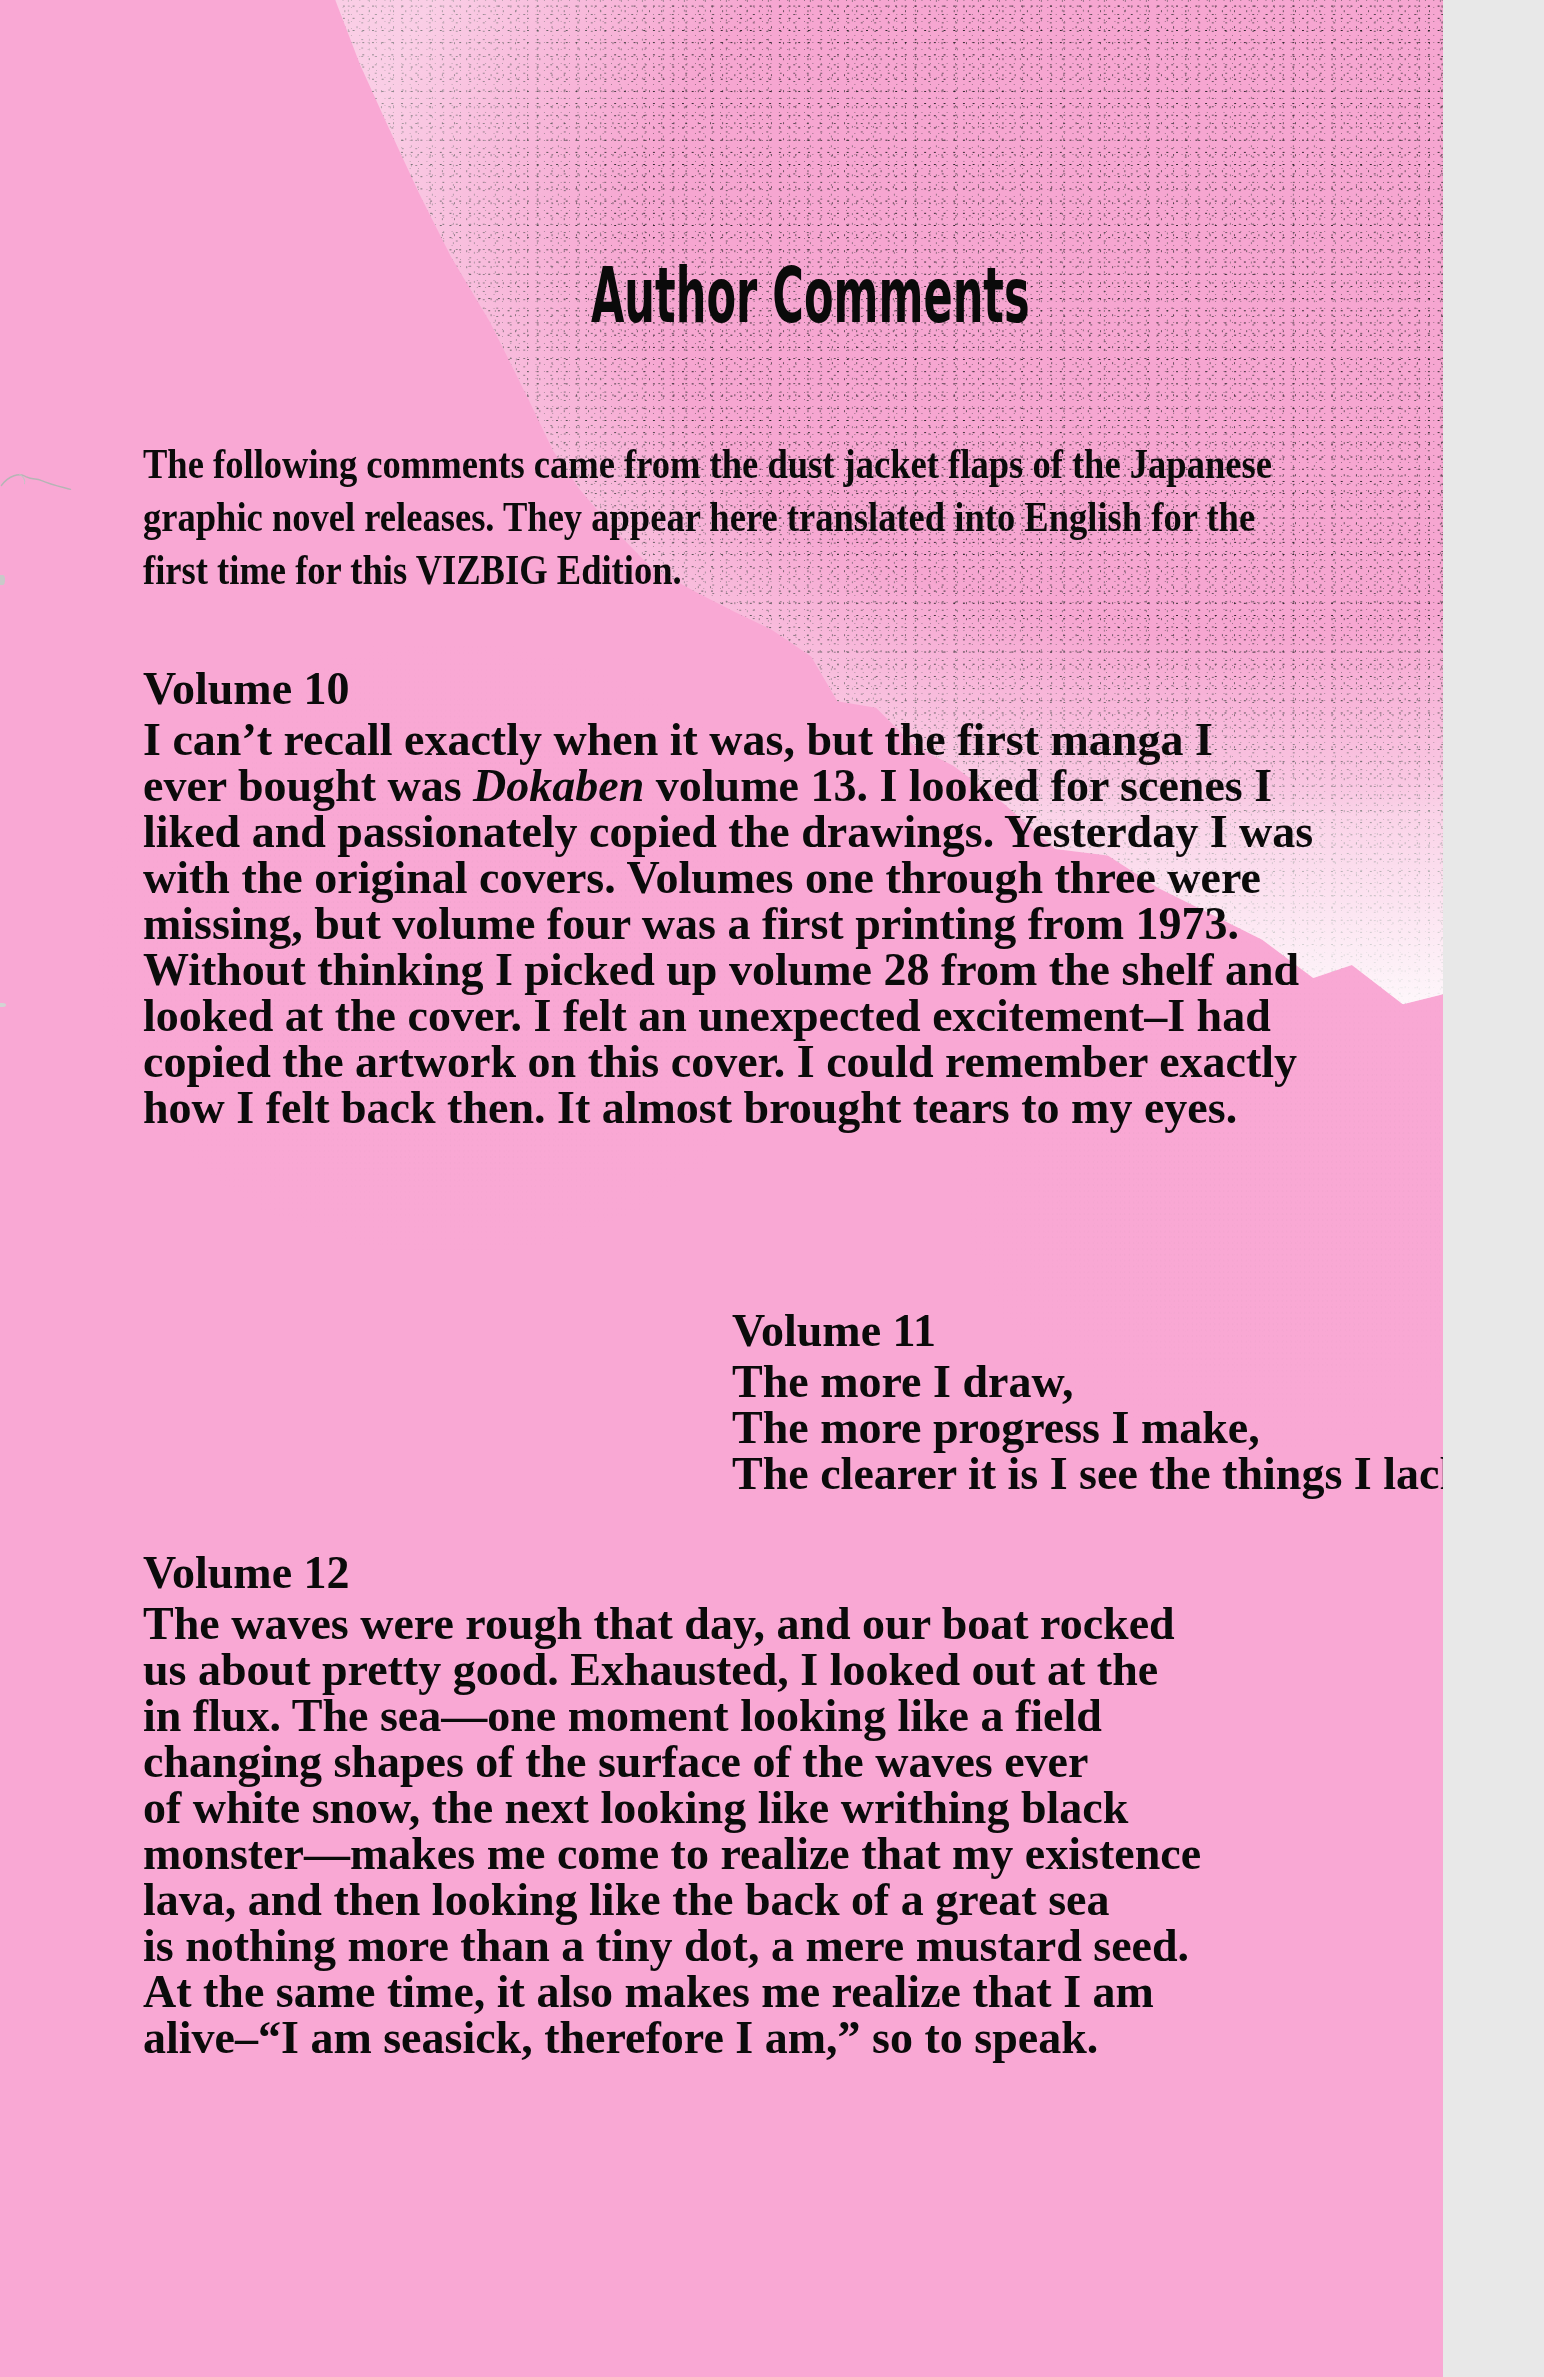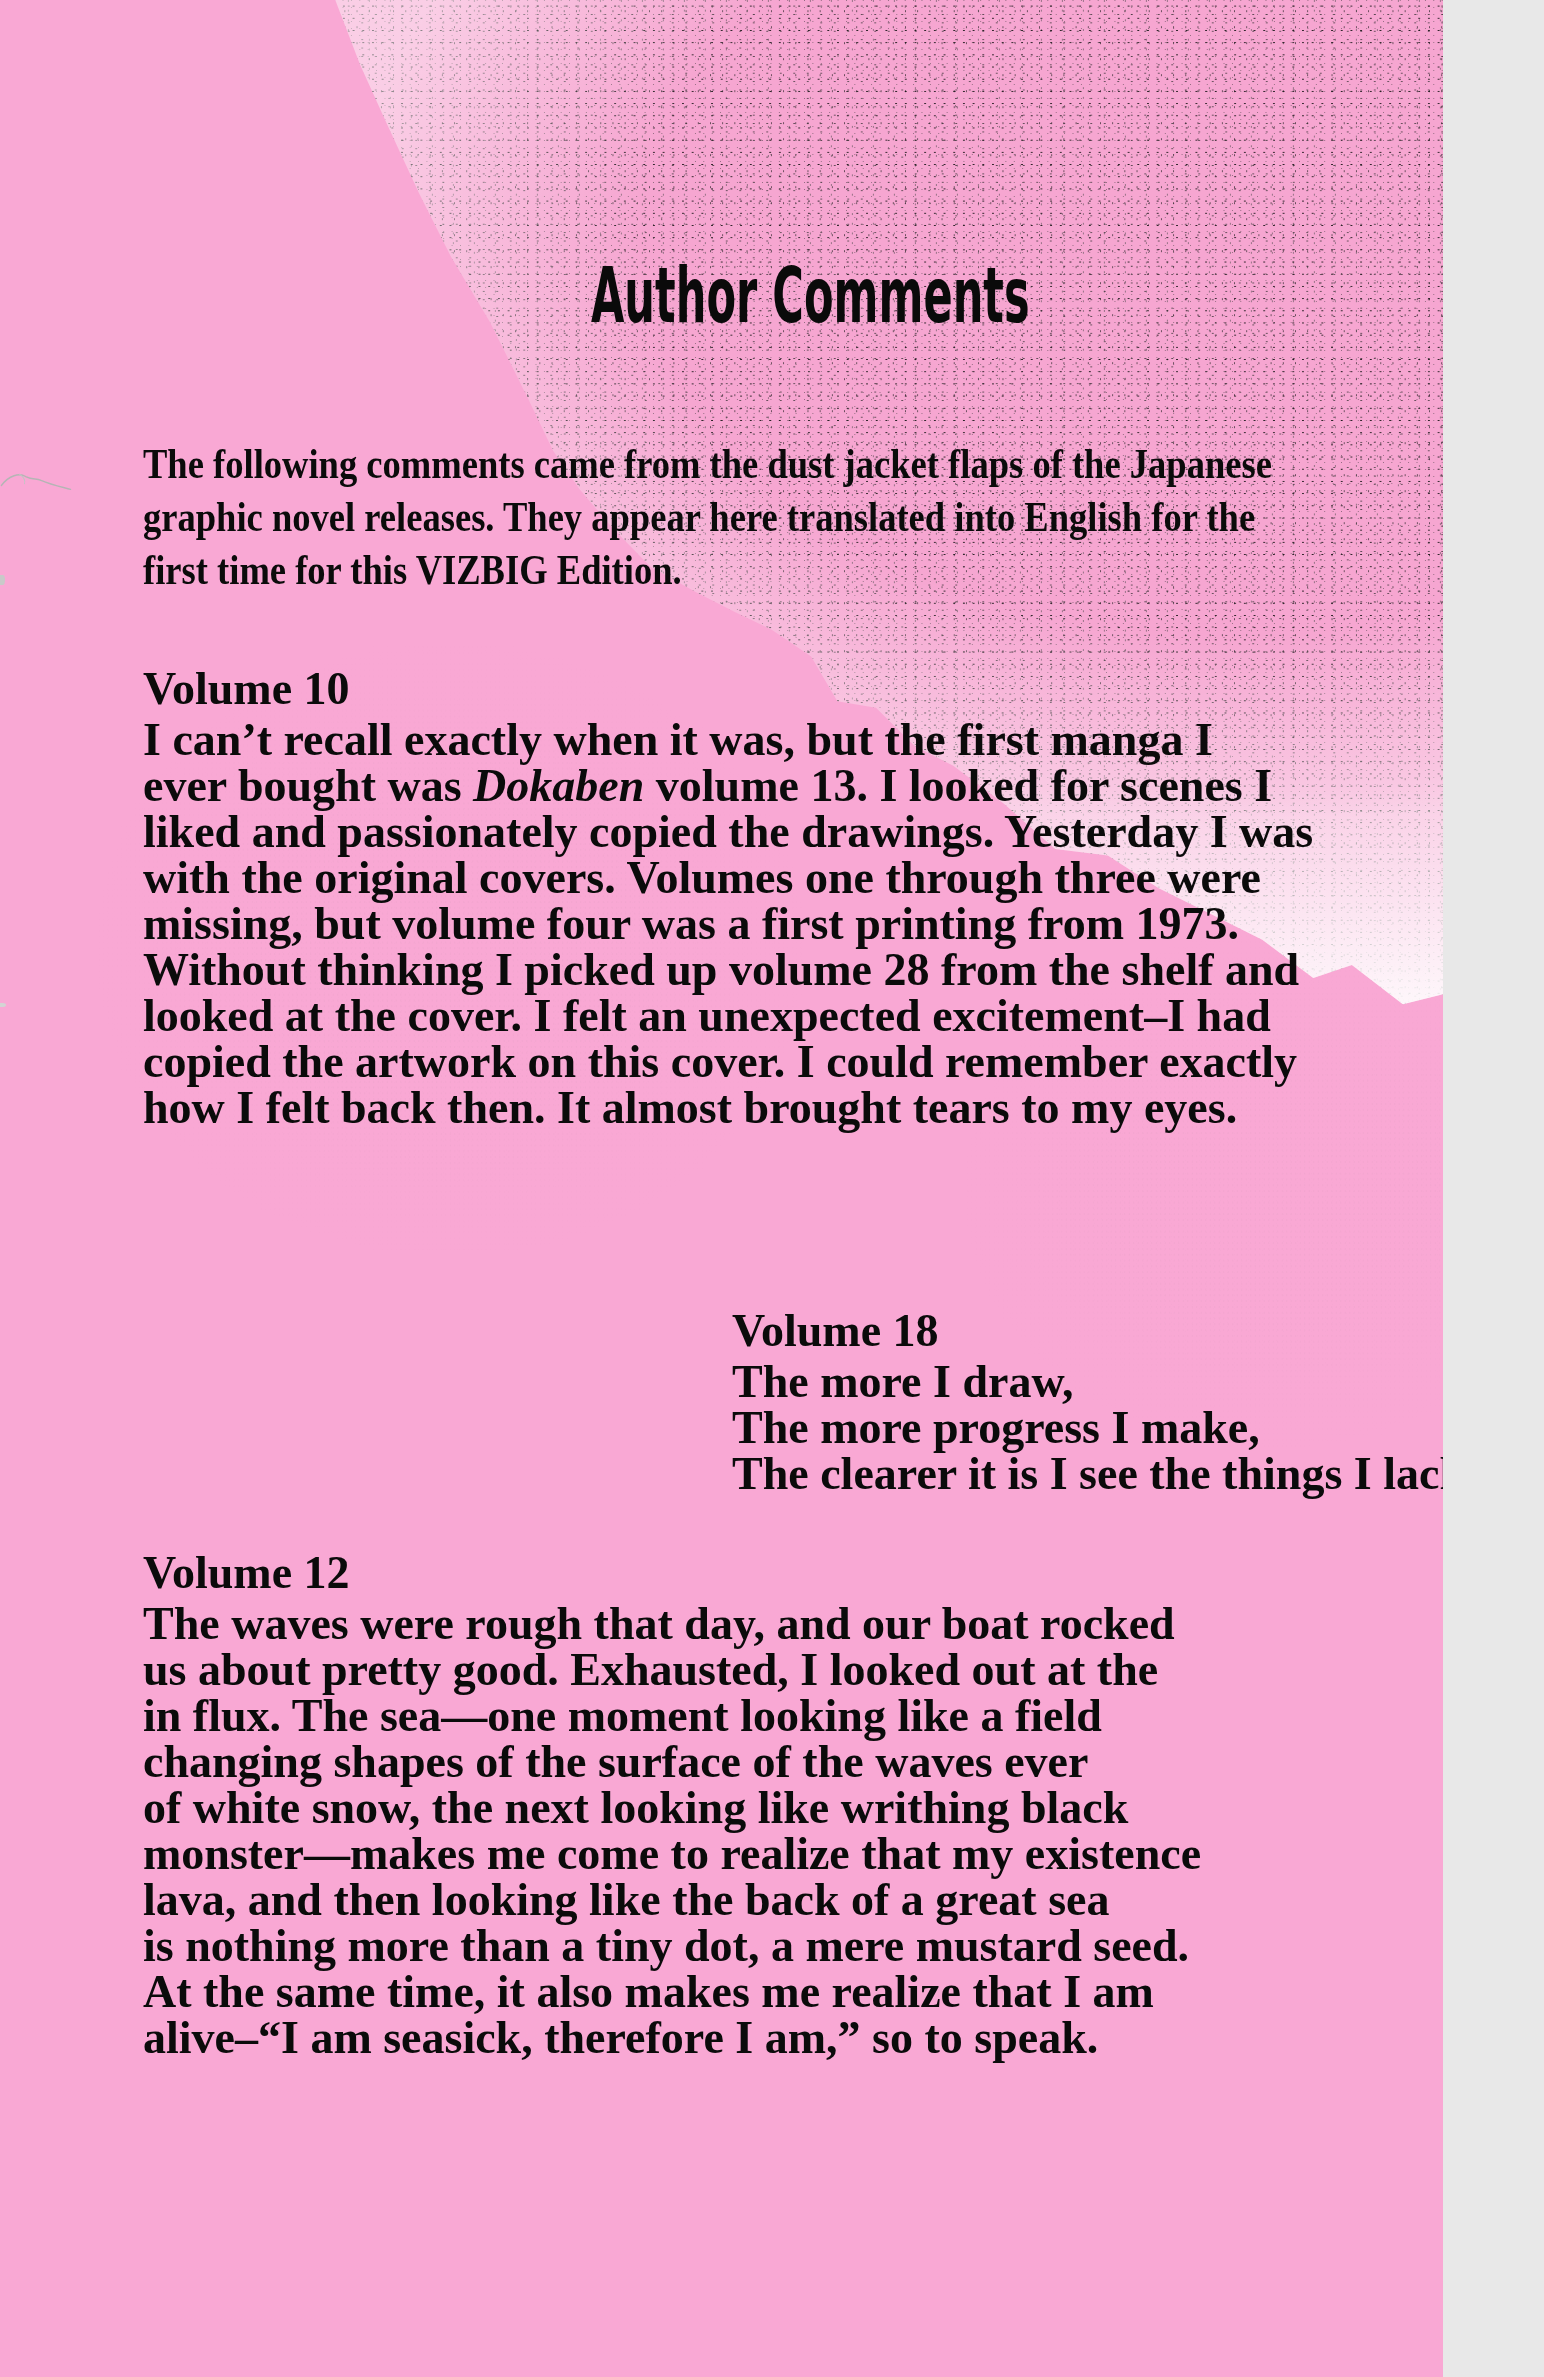--- a/index.html
+++ b/index.html
@@ -124,21 +124,21 @@
         <div class="text-line"><span>with the original covers. Volumes one through three were</span></div>
         <div class="text-line"><span>missing, but volume four was a first printing from 1973.</span></div>
         <div class="text-line"><span>Without thinking I picked up volume 28 from the shelf and</span></div>
         <div class="text-line"><span>looked at the cover. I felt an unexpected excitement–I had</span></div>
         <div class="text-line"><span>copied the artwork on this cover. I could remember exactly</span></div>
         <div class="text-line"><span>how I felt back then. It almost brought tears to my eyes.</span></div>
       </div>
   </div>
 
   <div class="section vol11">
-    <div class="section-heading">Volume 18</div>
+    <div class="section-heading">Volume 11</div>
     <div class="section-body">
         <div class="text-line"><span>The more I draw,</span></div>
         <div class="text-line"><span>The more progress I make,</span></div>
         <div class="text-line"><span>The clearer it is I see the things I lack.</span></div>
       </div>
   </div>
 
   <div class="section vol12">
     <div class="section-heading">Volume 12</div>
     <div class="section-body">

